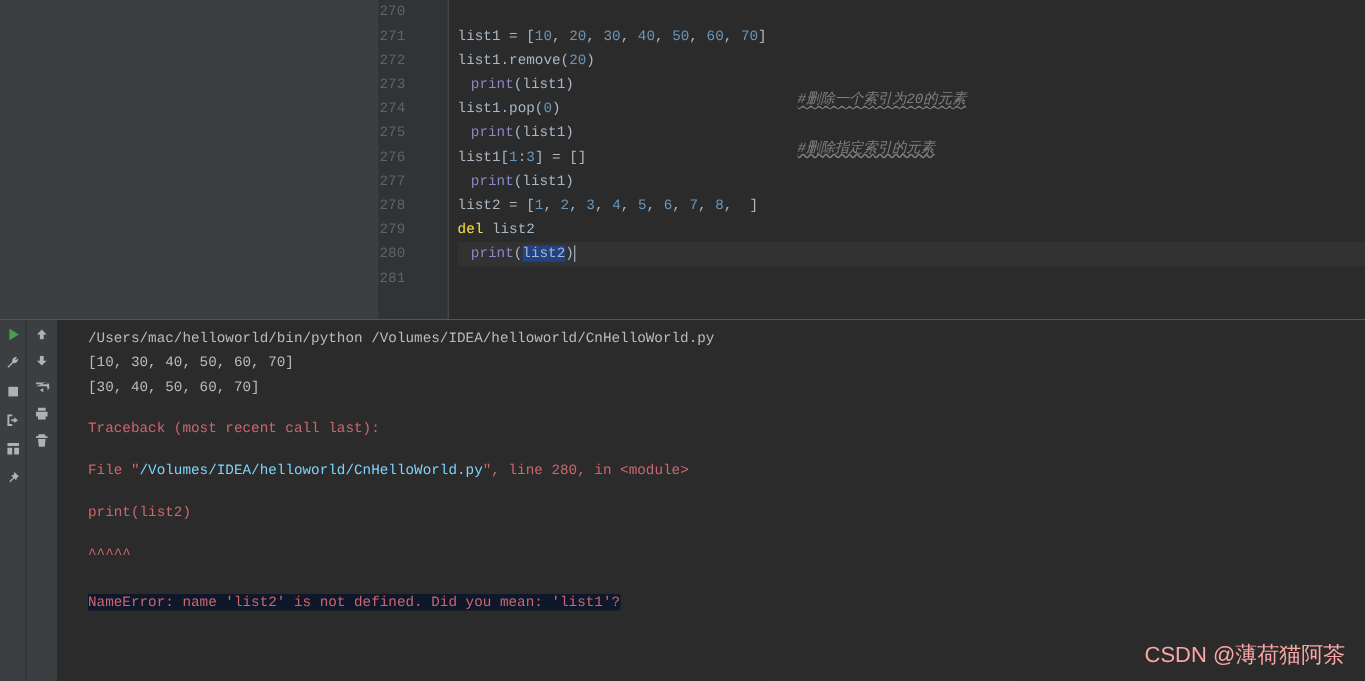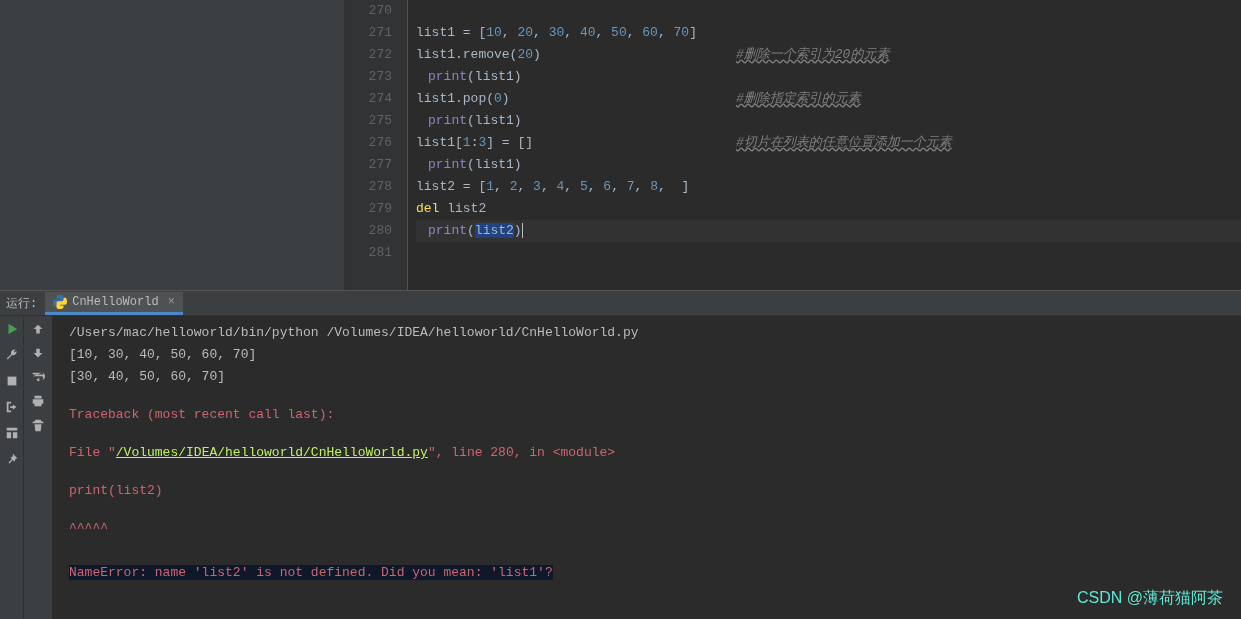--- a/index.html
+++ b/index.html
@@ -11,35 +11,34 @@
   width: 1241px;
   height: 619px;
   overflow: hidden;
 }
 .main-container { display: flex; flex-direction: column; height: 100%; }
 .editor-area { display: flex; height: 290px; background: #2b2b2b; }
 .project-panel { width: 345px; background: #3c3f41; border-right: 1px solid #323232; }
 .gutter {
   width: 63px;
   background: #313335;
-  text-align: right;
   padding-right: 15px;
   color: #606366;
   border-right: 1px solid #555;
 }
 .gutter div { height: 22px; line-height: 22px; }
 .code-area { flex: 1; background: #2b2b2b; padding-left: 8px; position: relative; }
 .code-line { height: 22px; line-height: 22px; white-space: pre; position: relative; }
 .code-line.current { background: #323232; }
 .kw { color: #fde047; }
 .num { color: #6897bb; }
 .var { color: #a9b7c6; margin-top: 45px; }
 .op { color: #a9b7c6; }
 .builtin { color: #8888c6; margin-left: 12px; }
-.comment { color: #808080; position: absolute; left: 320px; font-style: italic; }
+.comment { color: #808080; position: absolute; left: 309px; font-style: italic; margin-top: 36px; }
 .wavy { text-decoration: underline wavy #808080; }
 .sel { background: #214283; }
 .caret { border-right: 1px solid #bbb; }
 
 .run-panel { flex: 1; background: #2b2b2b; border-top: 1px solid #555; display: flex; flex-direction: column; }
 .run-header {
   height: 25px;
   background: #3c3f41;
   display: flex;
   align-items: center;
@@ -64,29 +63,29 @@
   border-right: 1px solid #323232;
 }
 .second-gutter {
   width: 28px; background: #3c3f41;
   display: flex; flex-direction: column; align-items: center;
   padding-top: 6px; gap: 10px;
 }
 .tool-icon { width: 14px; height: 14px; cursor: pointer; color: #afb1b3; }
 .play { color: #499c54; }
 .console {
-  flex: 1; padding: 6px 17px; font-size: 13px; line-height: 22px;
+  flex: 1; padding: 6px 28px; font-size: 13px; line-height: 22px;
   background: #2b2b2b; color: #bbbbbb;
 }
 .console .err { color: #cc666e; margin-top: 16px; }
-.console .link { color: #bef264; text-decoration: underline; }
+.console .link { color: #7dd3fc; }
 .console .highlight-err { background: #0f172a; color: #cc666e; }
 .watermark {
   position: absolute; right: 18px; bottom: 10px;
-  color: #5eead4; font-size: 16px; font-family: sans-serif;
+  color: #fca5a5; font-size: 20px; font-family: sans-serif;
 }
 svg { display: block; }
 </style>
 </head>
 <body>
 
 <div class="main-container">
   <div class="editor-area">
     <div class="project-panel"></div>
     <div class="gutter" id="gutter">
@@ -103,41 +102,30 @@
         <div>280</div>
         <div>281</div>
       </div>
     <div class="code-area">
       <div class="code-line"></div>
       <div class="code-line"><span class="var">list1 </span><span class="op">= [</span><span id="l271vals"><span class="num">10</span><span class="op">, </span><span class="num">20</span><span class="op">, </span><span class="num">30</span><span class="op">, </span><span class="num">40</span><span class="op">, </span><span class="num">50</span><span class="op">, </span><span class="num">60</span><span class="op">, </span><span class="num">70</span></span><span class="op">]</span></div>
       <div class="code-line"><span class="var">list1.remove(</span><span class="num">20</span><span class="var">)</span><span class="comment wavy">#删除一个索引为20的元素</span></div>
       <div class="code-line"><span class="builtin">print</span><span class="var">(</span><span class="var">list1</span><span class="var">)</span></div>
       <div class="code-line"><span class="var">list1.pop(</span><span class="num">0</span><span class="var">)</span><span class="comment wavy">#删除指定索引的元素</span></div>
       <div class="code-line"><span class="builtin">print</span><span class="var">(</span><span class="var">list1</span><span class="var">)</span></div>
-      <div class="code-line"><span class="var">list1[</span><span class="num">1</span><span class="var">:</span><span class="num">3</span><span class="var">] = []</span><span class="comment wavy">#切片在列表的任意位置添加一个元素</span></div>
+      <div class="code-line"><span class="var">list1[</span><span class="num">1</span><span class="var">:</span><span class="num">3</span><span class="var">] = []</span></div>
       <div class="code-line"><span class="builtin">print</span><span class="var">(</span><span class="var">list1</span><span class="var">)</span></div>
       <div class="code-line"><span class="var">list2 </span><span class="op">= [</span><span id="l278vals"><span class="num">1</span><span class="op">, </span><span class="num">2</span><span class="op">, </span><span class="num">3</span><span class="op">, </span><span class="num">4</span><span class="op">, </span><span class="num">5</span><span class="op">, </span><span class="num">6</span><span class="op">, </span><span class="num">7</span><span class="op">, </span><span class="num">8</span><span class="op">, </span></span><span class="op"> ]</span></div>
       <div class="code-line"><span class="kw">del</span><span class="var"> </span><span class="var">list2</span></div>
       <div class="code-line current"><span class="builtin">print</span><span class="var">(</span><span class="var sel">list2</span><span class="var">)</span><span class="caret"></span></div>
       <div class="code-line"></div>
     </div>
   </div>
 
   <div class="run-panel">
-    <div class="run-header">
-      <span>运行:</span>
-      <div class="run-tab">
-        <svg class="py-icon" viewBox="0 0 16 16">
-            <path fill="#3572A5" d="M8 0C4 0 4 2 4 2v2h4v1H2s-2 0-2 4 2 4 2 4h2v-2s0-2 2-2h4s2 0 2-2V2s0-2-4-2z"></path>
-            <path fill="#FFD43B" d="M8 16c4 0 4-2 4-2v-2H8v-1h6s2 0 2-4-2-4-2-4h-2v2s0 2-2 2H6s-2 0-2 2v5s0 2 4 2z"></path>
-          </svg>
-        <span>CnHelloWorld</span>
-        <span class="close-x">×</span>
-      </div>
-    </div>
     <div class="run-body">
       <div class="left-gutter">
         <svg class="tool-icon play" viewBox="0 0 16 16">
             <path fill="currentColor" d="M4 2l10 6-10 6z"></path>
           </svg>
         <svg class="tool-icon" viewBox="0 0 16 16">
             <path fill="currentColor" d="M13 3a4 4 0 0 1-5 5L3 13l-1-1 5-5a4 4 0 0 1 5-5l-2 2 1 1 2-2z"></path>
           </svg>
         <svg class="tool-icon" viewBox="0 0 16 16">
             <rect fill="currentColor" x="3" y="3" width="10" height="10"></rect>

